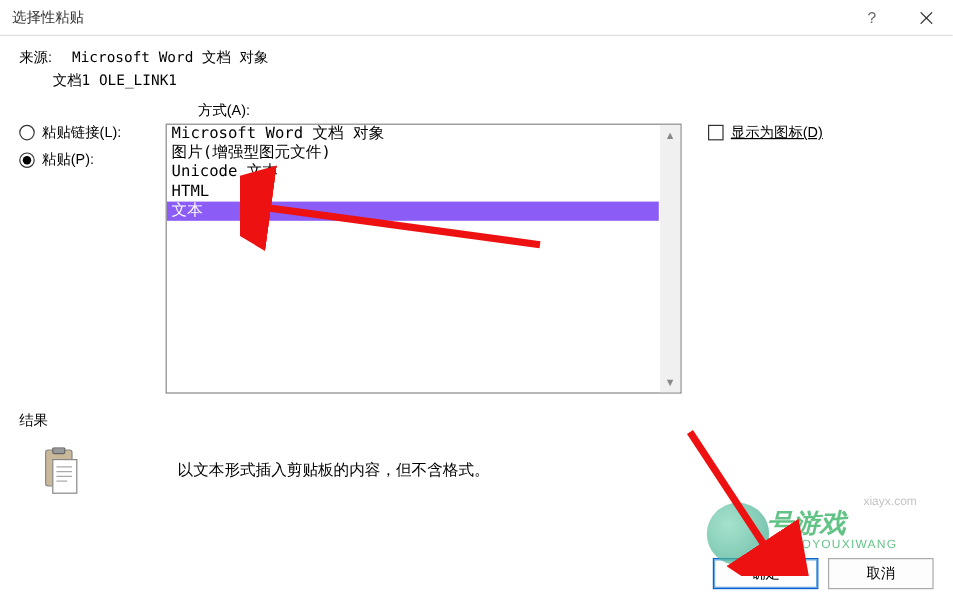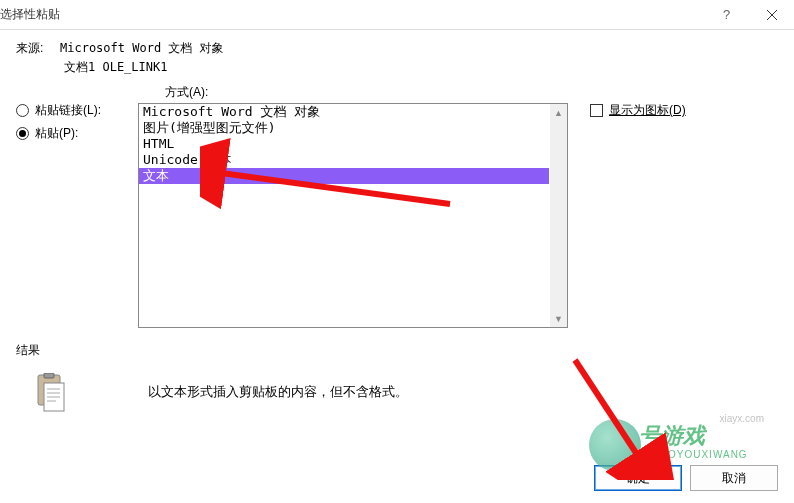--- a/index.html
+++ b/index.html
@@ -11,40 +11,41 @@
       height: 503px;
       overflow: hidden;
       position: relative;
     }
     .titlebar {
       height: 30px;
       border-bottom: 1px solid #ddd;
       display: flex;
       align-items: center;
       justify-content: space-between;
+      padding-left: 10px;
     }
     .titlebar-title { color: #333; }
     .titlebar-controls { display: flex; height: 100%; }
     .titlebar-btn {
       width: 45px;
       display: flex;
       align-items: center;
       justify-content: center;
       color: #666;
       font-size: 13px;
     }
     .titlebar-btn svg { width: 10px; height: 10px; }
     .content {
       padding: 10px 16px;
       position: relative;
     }
     .source-row { margin-bottom: 2px; display: flex; }
     .source-label { width: 44px; }
     .source-value { font-family: "SimSun", monospace; }
-    .source-sub { margin-left: 48px; font-family: "SimSun", monospace; margin-bottom: 8px; }
+    .source-sub { margin-left: 28px; font-family: "SimSun", monospace; margin-bottom: 8px; }
     .mid-row { display: flex; align-items: flex-start; }
     .radio-col { width: 122px; padding-top: 18px; }
     .radio-item {
       display: flex;
       align-items: center;
       margin-bottom: 6px;
       cursor: pointer;
     }
     .radio-outer {
       width: 13px; height: 13px;
@@ -217,22 +218,22 @@
         <span>粘贴(P):</span>
       </div>
     </div>
 
     <div class="list-col">
       <div class="list-label"><span>方式(A):</span></div>
       <div class="listbox">
         <div id="list-items">
             <div class="listbox-item">Microsoft Word 文档 对象</div>
             <div class="listbox-item">图片(增强型图元文件)</div>
+            <div class="listbox-item">Unicode 文本</div>
             <div class="listbox-item">HTML</div>
-            <div class="listbox-item">Unicode 文本</div>
             <div class="listbox-item selected">文本</div>
           </div>
         <div class="scrollbar">
           <div class="scroll-arrow">▲</div>
           <div class="scroll-arrow">▼</div>
         </div>
       </div>
     </div>
 
     <div class="right-col">

